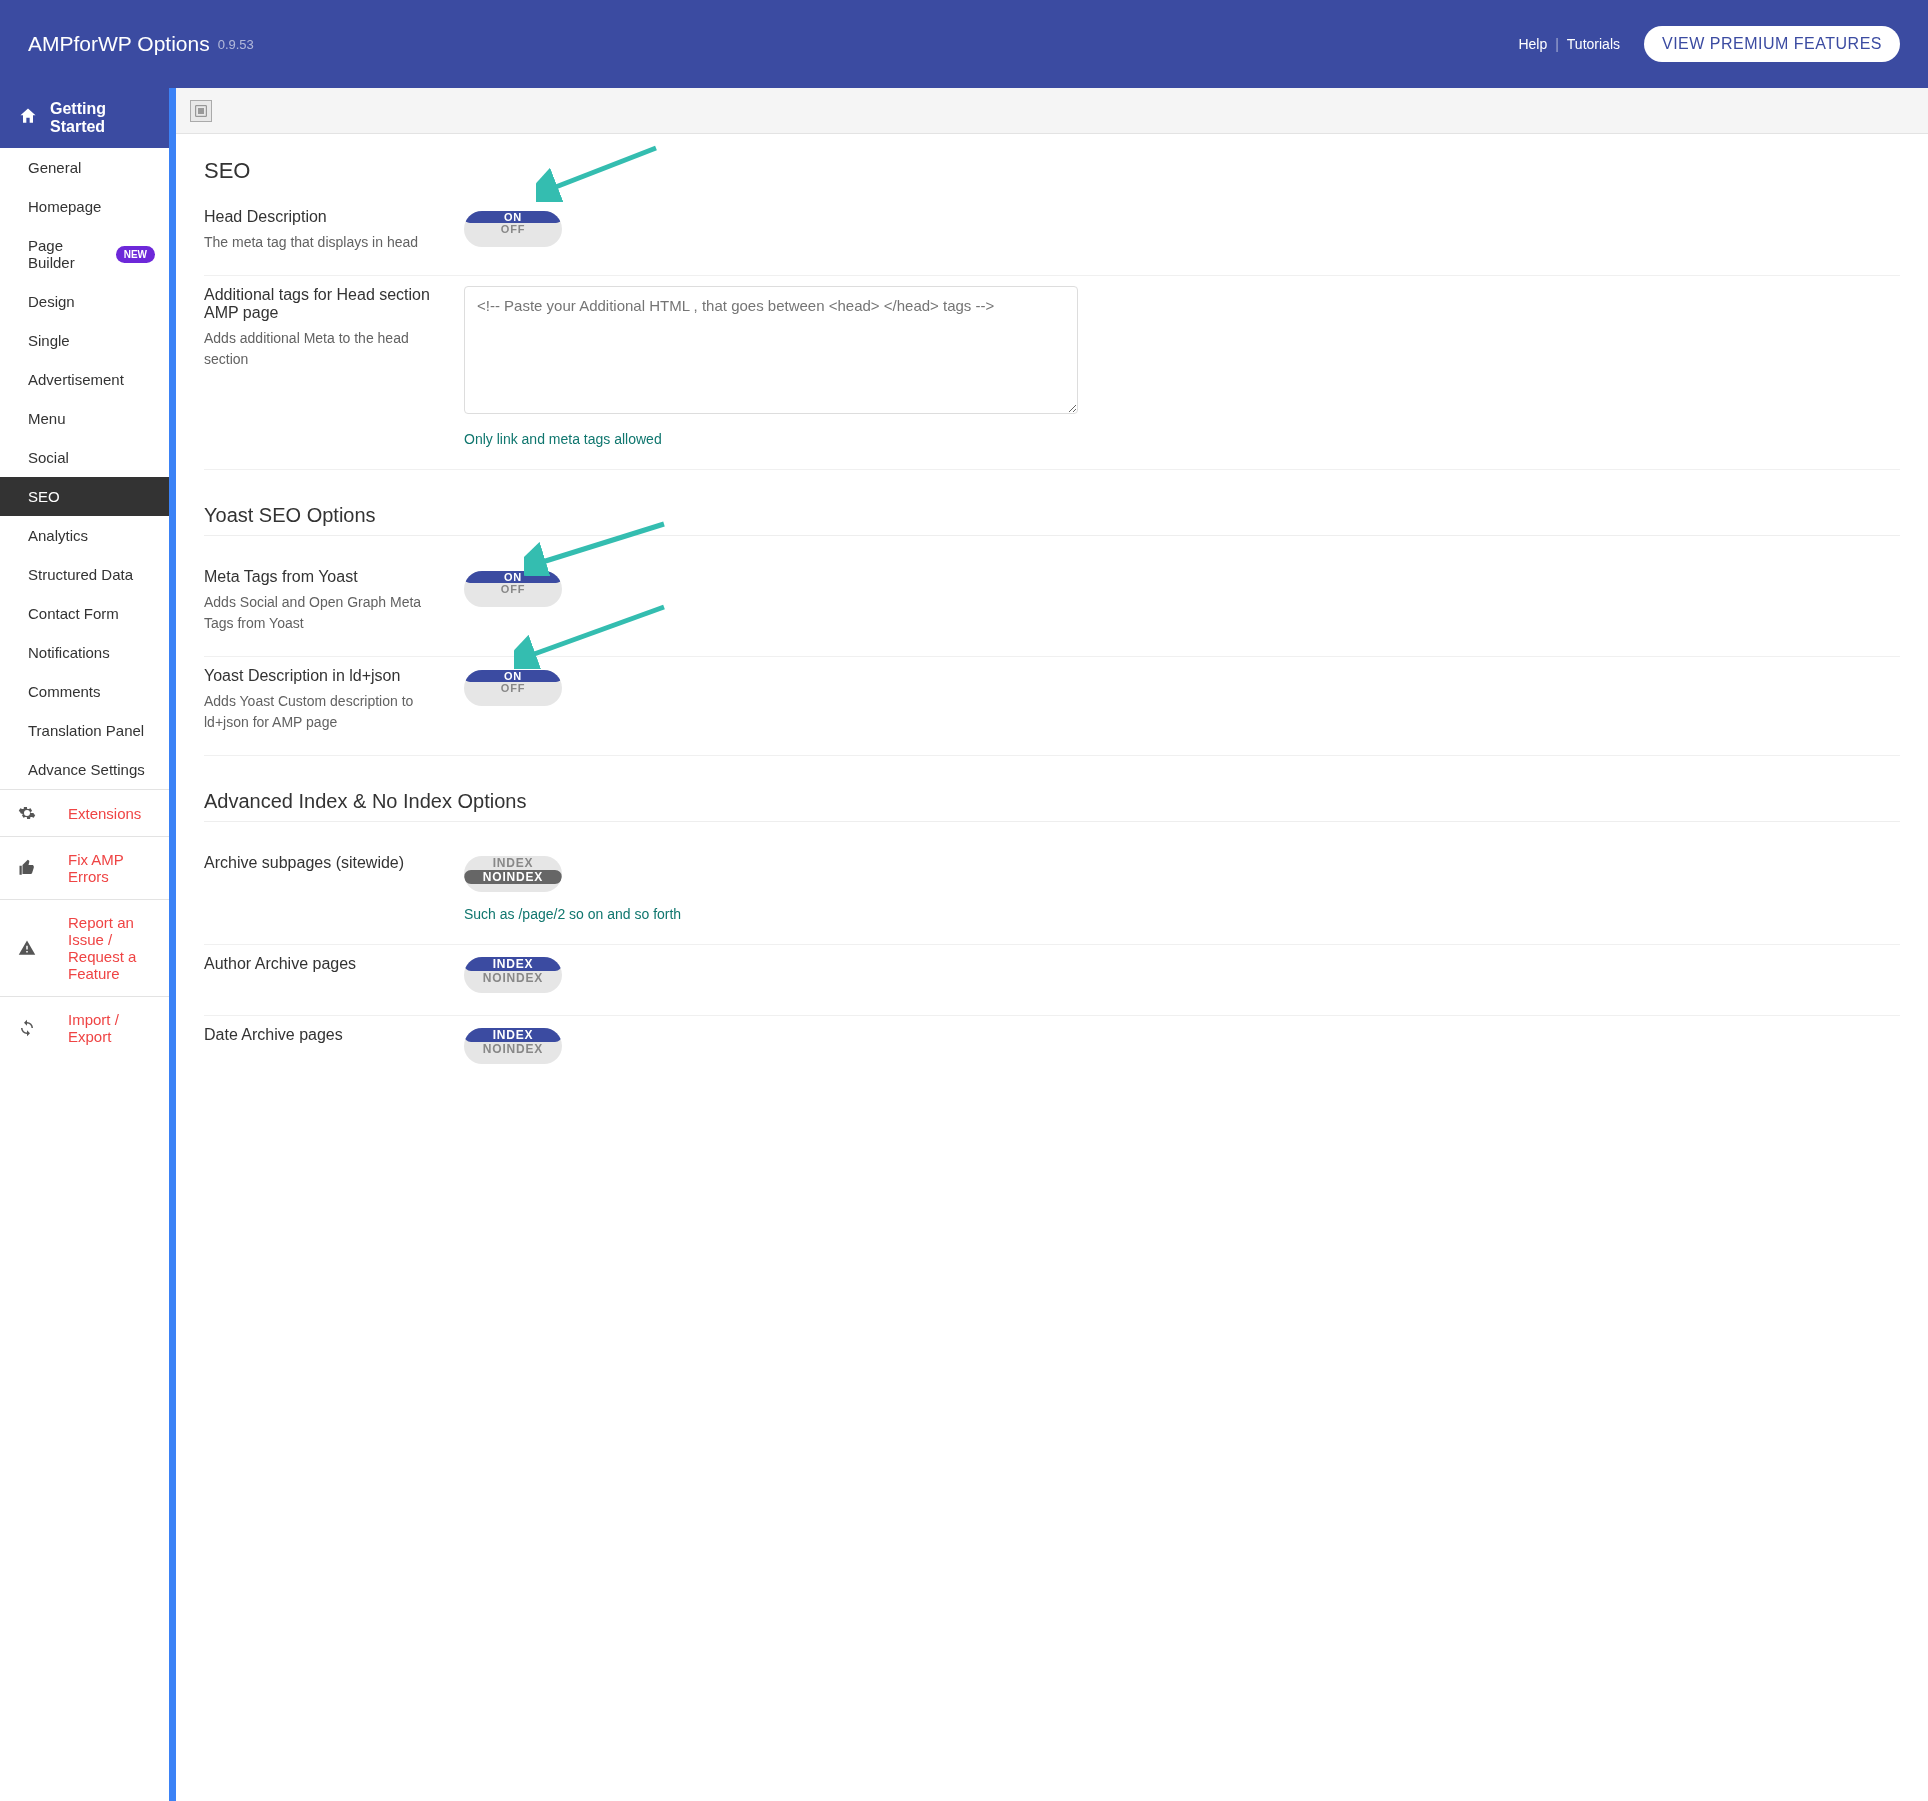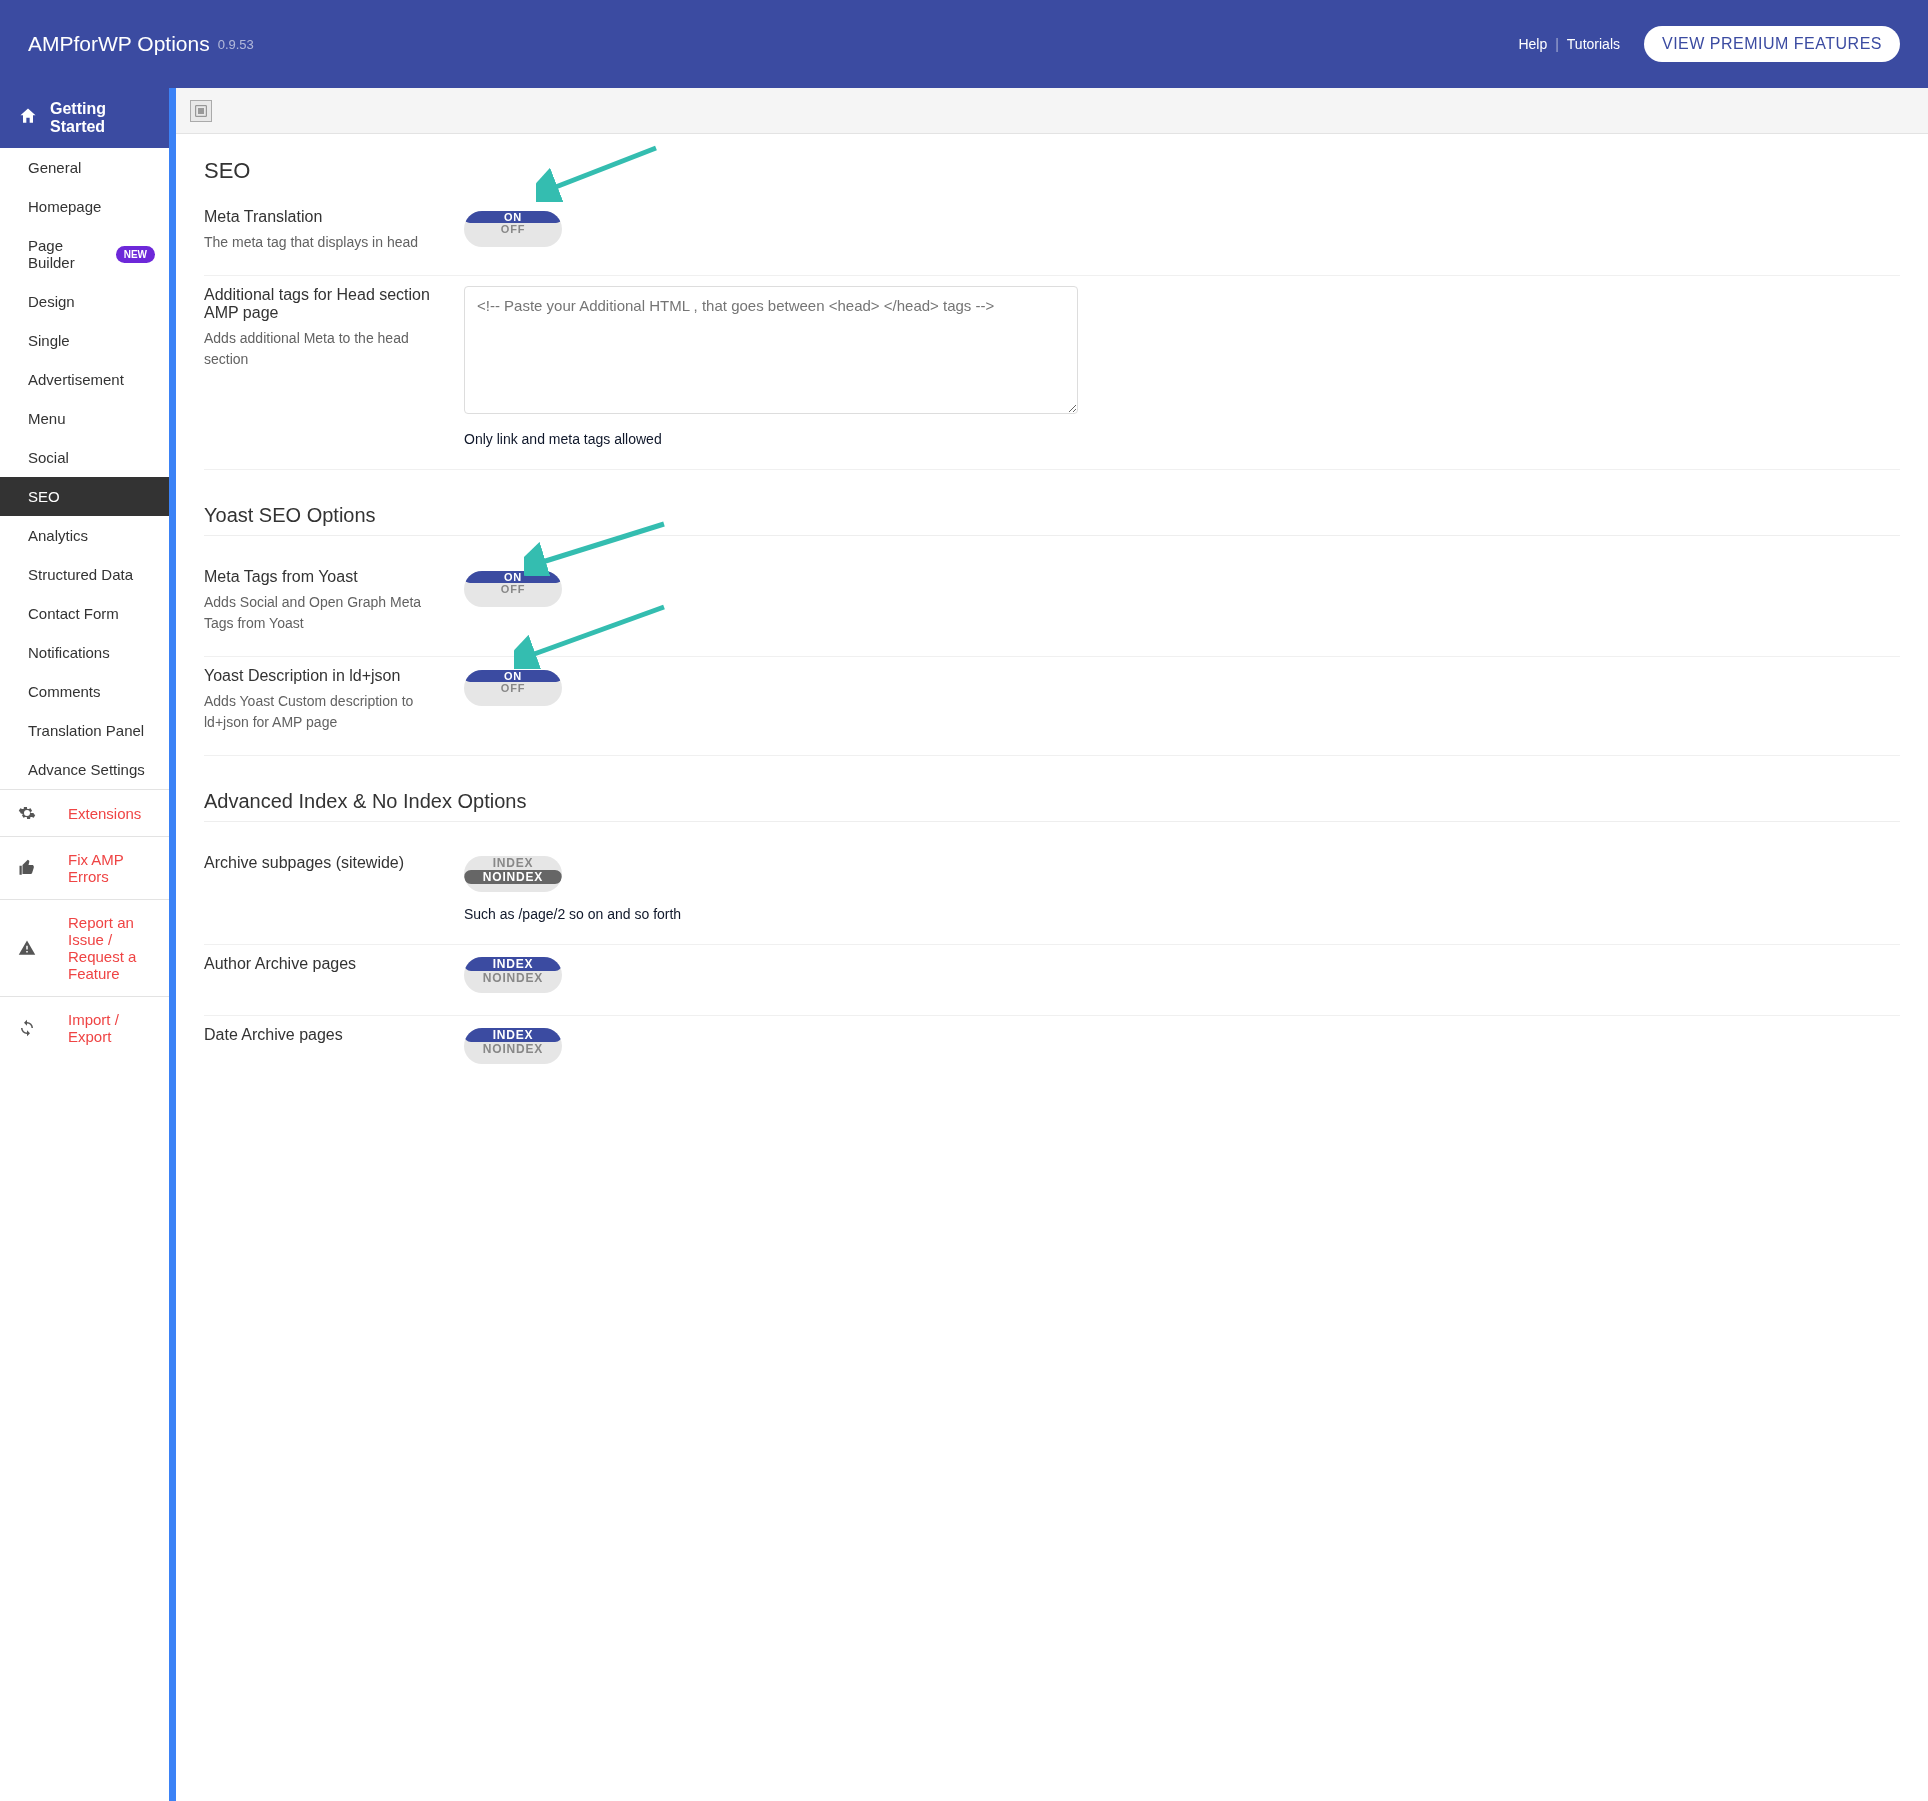--- a/index.html
+++ b/index.html
@@ -149,21 +149,21 @@
   .toggle .on.active  { background:#3b4ba1; color:#fff; border-radius:22px; }
   .toggle .off.active { background:#3b4ba1; color:#fff; border-radius:22px; }
   .toggle.dark .off.active { background:#666; color:#fff; }
 
   textarea.head-tags{
     width:100%; max-width:614px; height:128px;
     border:1px solid #ddd;border-radius:4px;
     padding:10px 12px;font-size:15px;
     font-family:inherit;resize:both;
   }
-  .hint{ font-size:14px;color:#0f172a;margin-top:14px; }
+  .hint{ font-size:14px;color:#0f766e;margin-top:14px; }
 
   .toggle.wide span{ padding:0 18px; font-size:12px; }
   .arrow{
     position:absolute;
     pointer-events:none;
   }
 </style>
 </head>
 <body>
 
@@ -284,21 +284,21 @@
           </svg>
       </div>
     </div>
 
     <div class="content-body">
 
       <h1 class="sec-title">SEO</h1>
 
       <div class="option-row">
         <div class="opt-label">
-          <div class="lbl">Meta Translation</div>
+          <div class="lbl">Head Description</div>
           <div class="desc">The meta tag that displays in head</div>
         </div>
         <div class="opt-control">
           <div class="toggle">
             <span class="on active">ON</span>
             <span class="off">OFF</span>
           </div>
         </div>
         <svg class="arrow" style="left:332px; top:-56px;" width="130" height="60">
             <defs>

